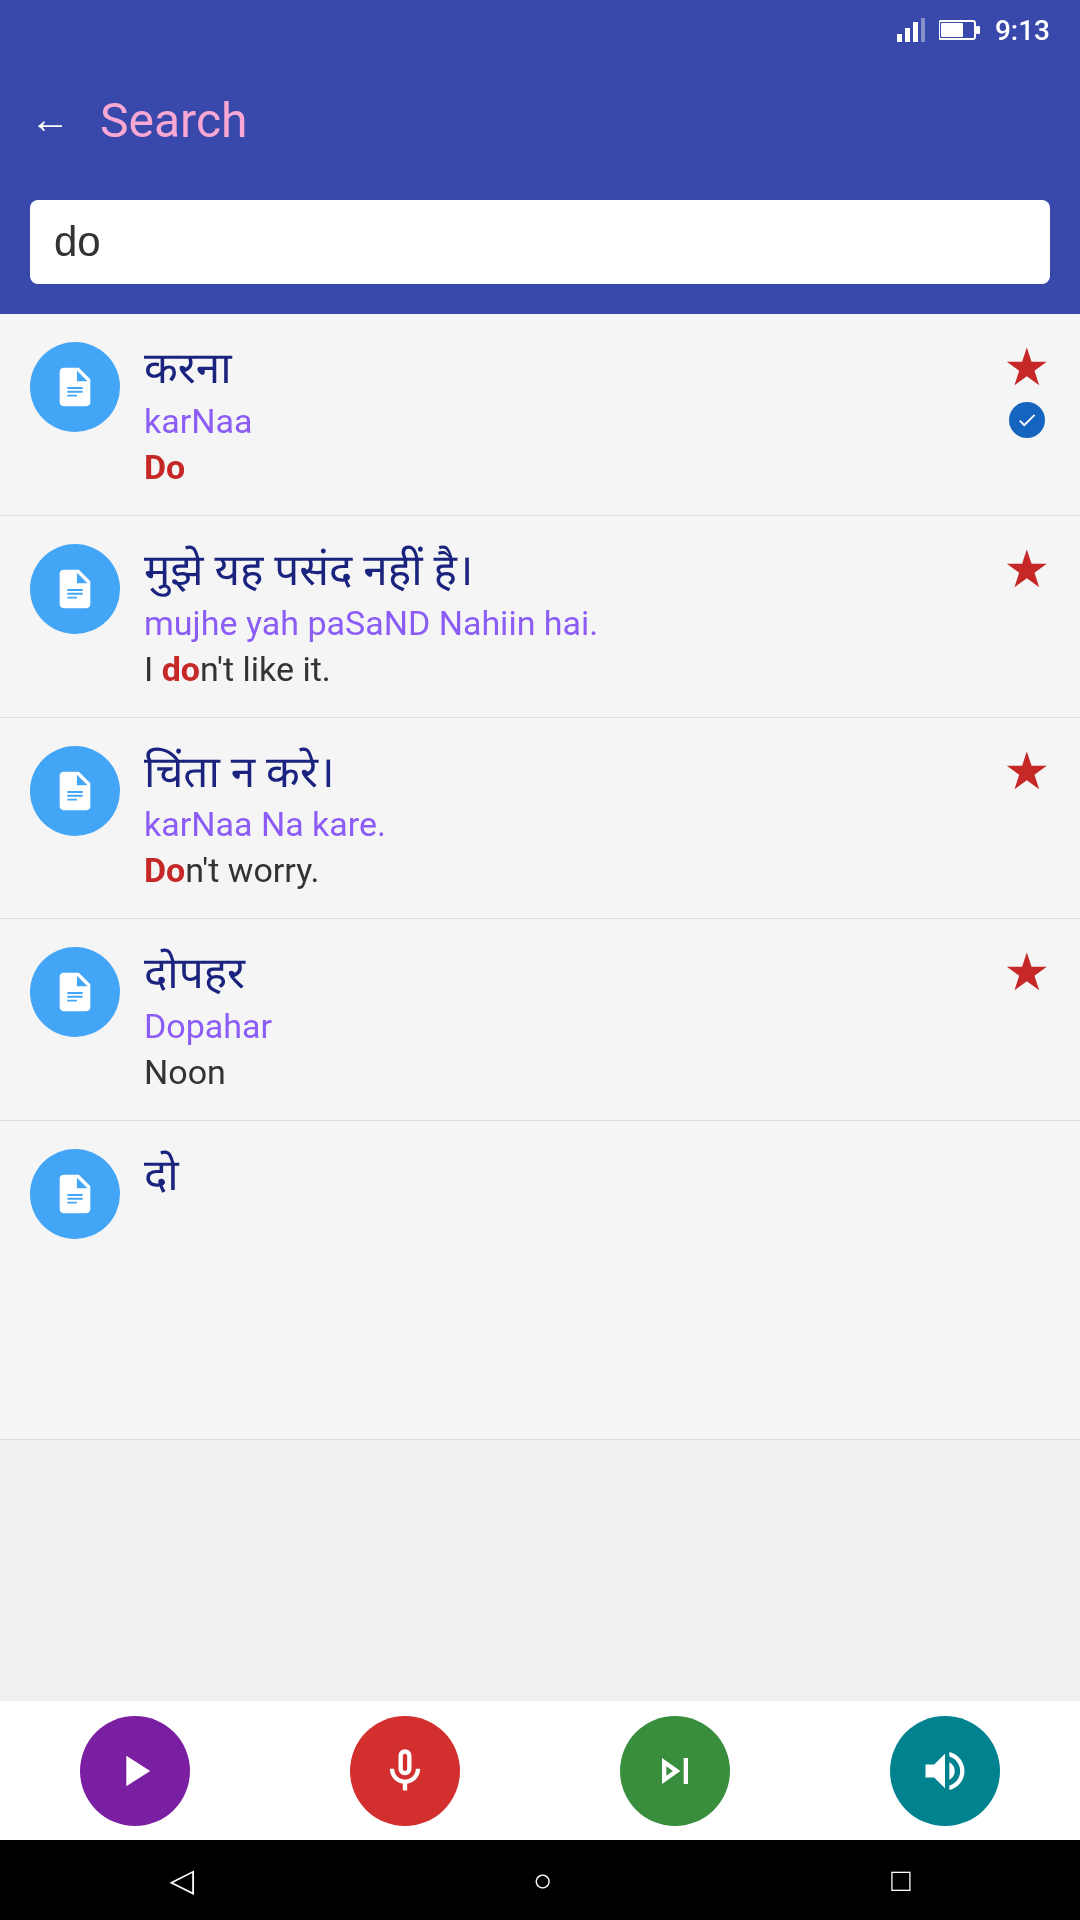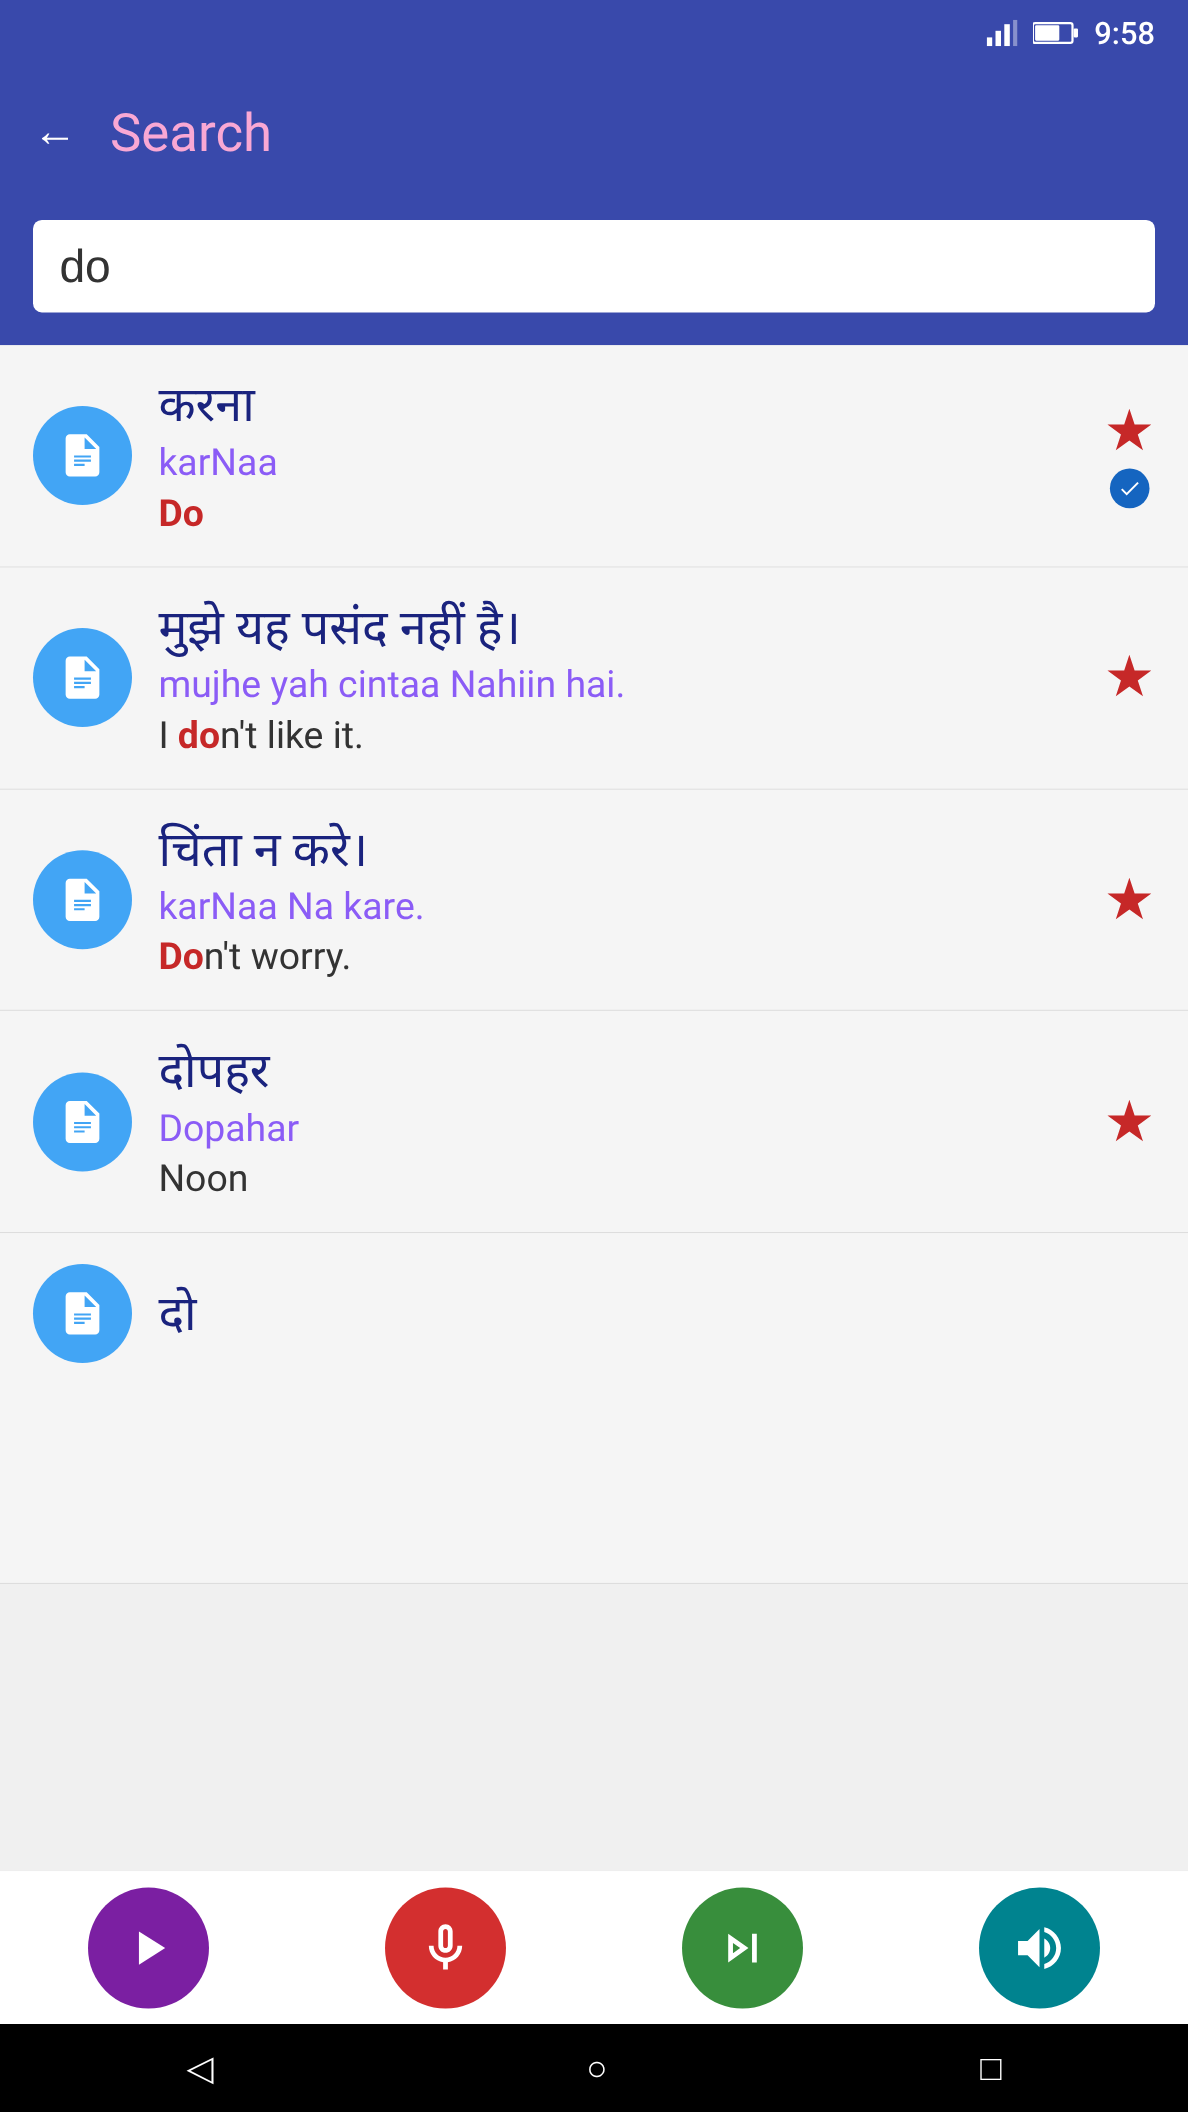--- a/index.html
+++ b/index.html
@@ -78,21 +78,20 @@
     }
 
     
     .results-list {
       background: #eeeeee;
     }
 
     .result-item {
       background: #f5f5f5;
       display: flex;
-      align-items: center;
       padding: 28px 30px;
       border-bottom: 1px solid #ddd;
       gap: 24px;
       position: relative;
     }
 
     .doc-icon-btn {
       width: 90px;
       height: 90px;
       border-radius: 50%;
@@ -238,21 +237,21 @@
       <rect x="8" y="10" width="5" height="14" fill="white"></rect>
       <rect x="16" y="4" width="5" height="20" fill="white"></rect>
       <rect x="24" y="0" width="4" height="24" fill="white" opacity="0.4"></rect>
     </svg>
 
     <svg width="42" height="22" viewBox="0 0 42 22">
       <rect x="0" y="2" width="36" height="18" rx="2" ry="2" stroke="white" stroke-width="2" fill="none"></rect>
       <rect x="2" y="4" width="22" height="14" rx="1" fill="white"></rect>
       <rect x="37" y="7" width="4" height="8" rx="1" fill="white"></rect>
     </svg>
-    <span class="status-time">9:58</span>
+    <span class="status-time">9:13</span>
   </div>
 </div>
 
 <div class="app-bar">
   <span class="back-arrow">←</span>
   <span class="app-title">Search</span>
 </div>
 
 <div class="search-container">
   <div class="search-input-wrapper">
@@ -286,21 +285,21 @@
   </div>
 
   <div class="result-item">
     <div class="doc-icon-btn">
       <svg viewBox="0 0 24 24">
         <path d="M14 2H6c-1.1 0-2 .9-2 2v16c0 1.1.9 2 2 2h12c1.1 0 2-.9 2-2V8l-6-6zm-1 7V3.5L18.5 9H13zM8 14h8v1H8zm0 2h5v1H8zm0-4h8v1H8z"></path>
       </svg>
     </div>
     <div class="result-content">
       <span class="hindi-text">मुझे यह पसंद नहीं है।</span>
-      <span class="transliteration">mujhe yah cintaa Nahiin hai.</span>
+      <span class="transliteration">mujhe yah paSaND Nahiin hai.</span>
       <span class="translation">
         I <span class="highlight">do</span>n't like it.
       </span>
     </div>
     <div class="star-area">
       <span class="star-icon">★</span>
     </div>
   </div>
 
   <div class="result-item">

